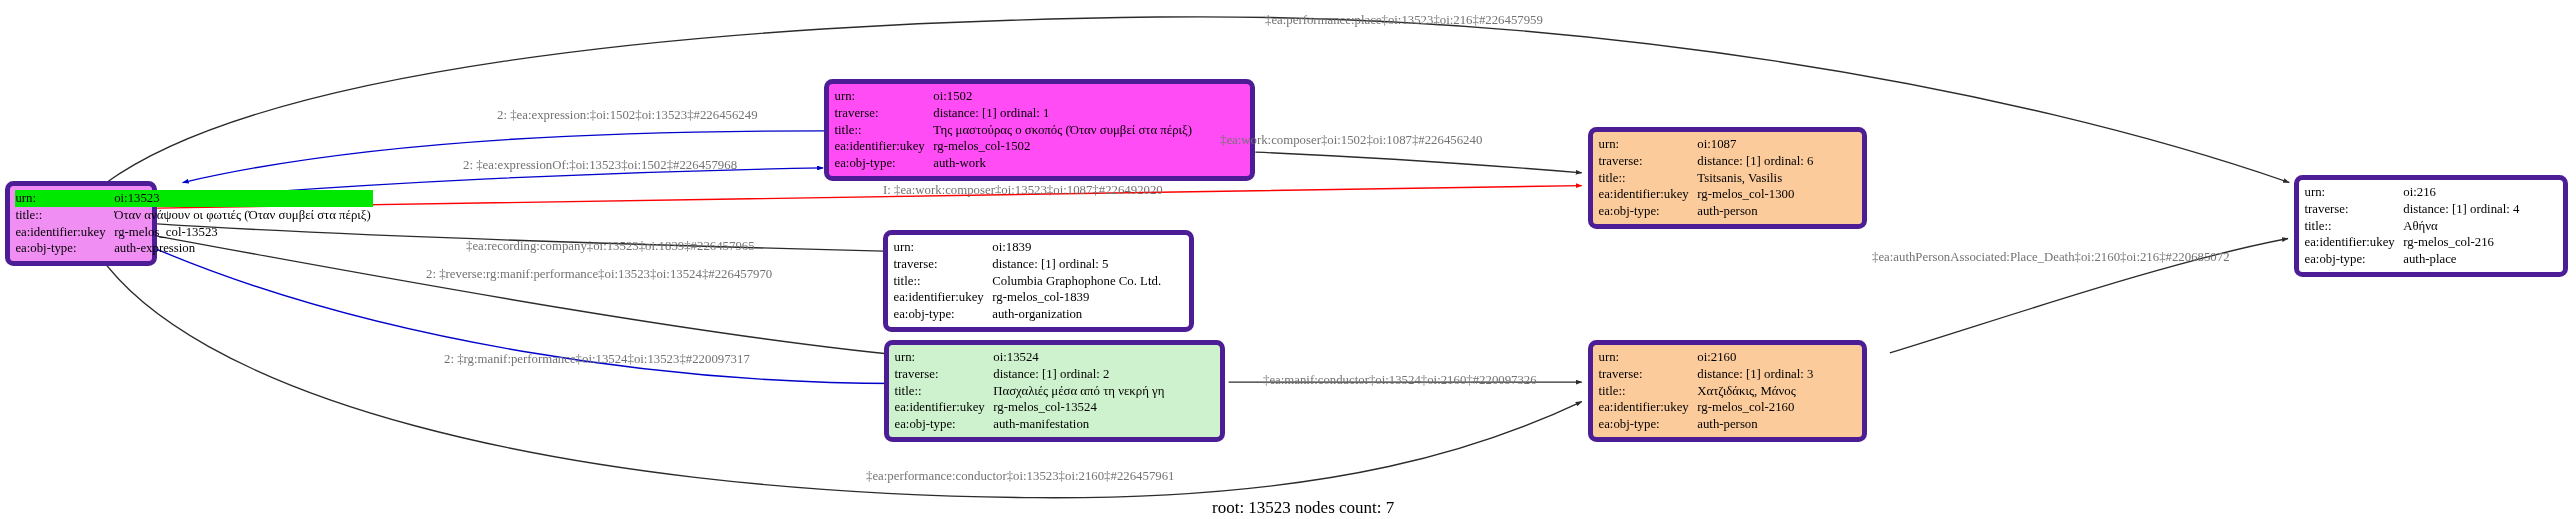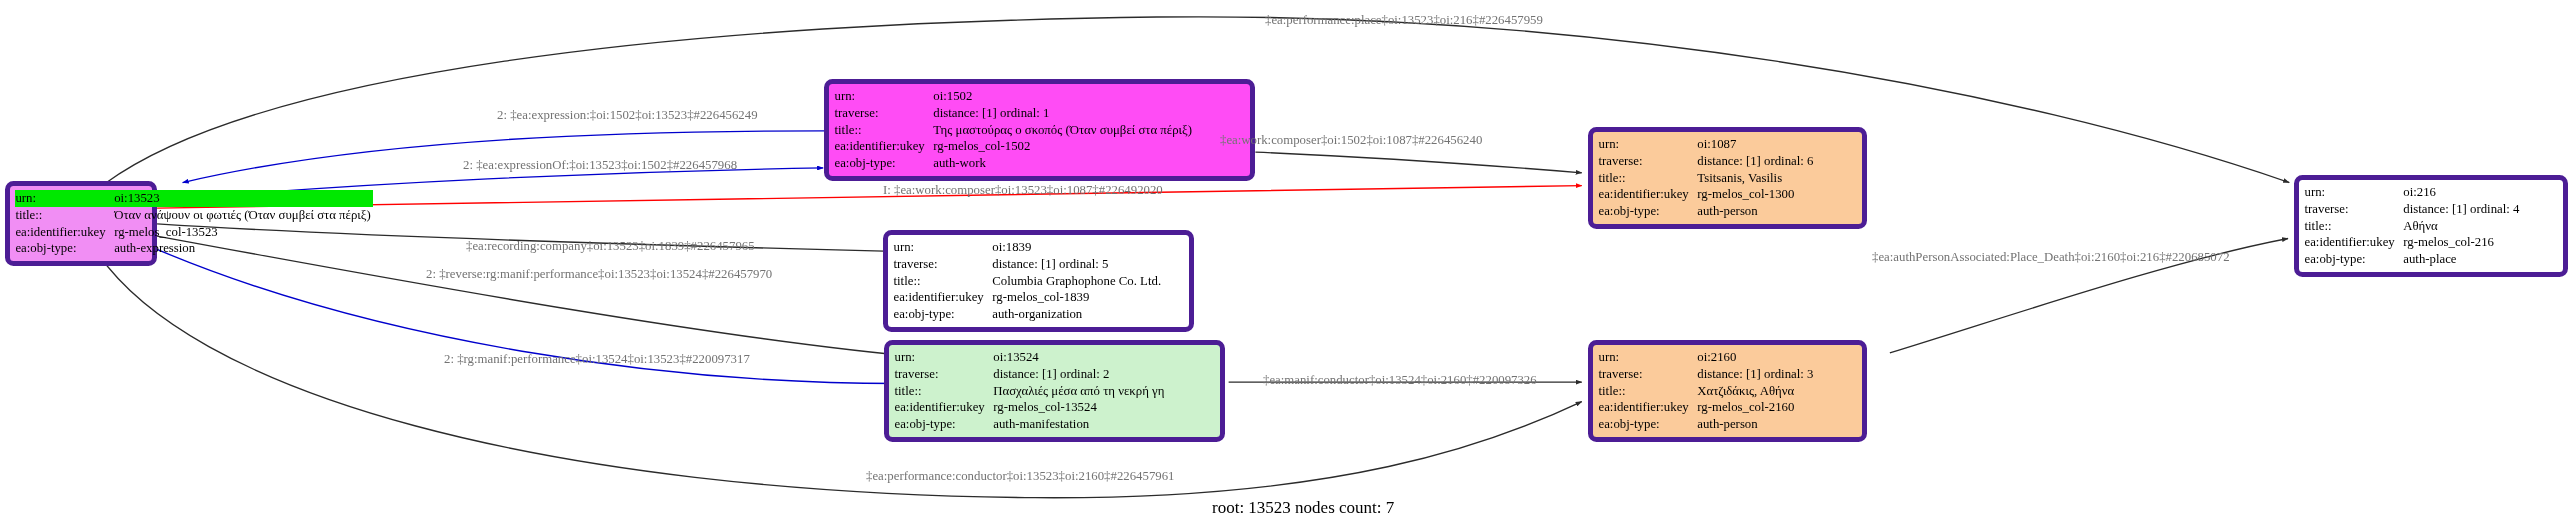--- a/index.html
+++ b/index.html
@@ -253,21 +253,21 @@
           <tr>
         <td class="k">urn:</td>
         <td class="v">oi:2160</td>
       </tr>
       <tr>
         <td class="k">traverse:</td>
         <td class="v">distance: [1]     ordinal: 3</td>
       </tr>
       <tr>
         <td class="k">title::</td>
-        <td class="v">Χατζιδάκις, Αθήνα</td>
+        <td class="v">Χατζιδάκις, Μάνος</td>
       </tr>
       <tr>
         <td class="k">ea:identifier:ukey</td>
         <td class="v">rg-melos_col-2160</td>
       </tr>
       <tr>
         <td class="k">ea:obj-type:</td>
         <td class="v">auth-person</td>
       </tr>
     </tbody>

